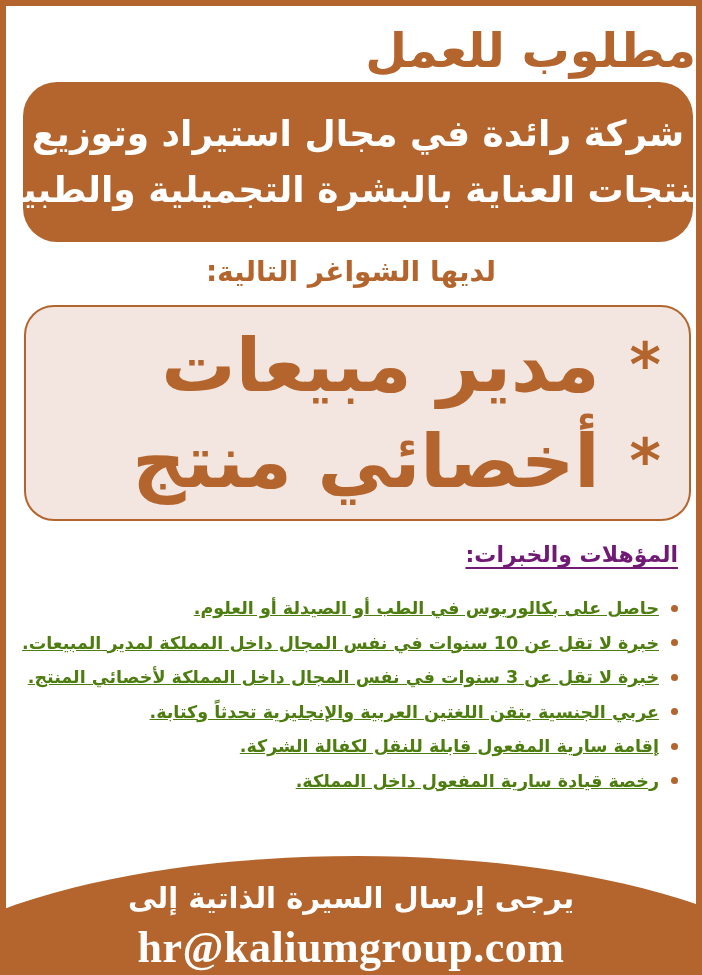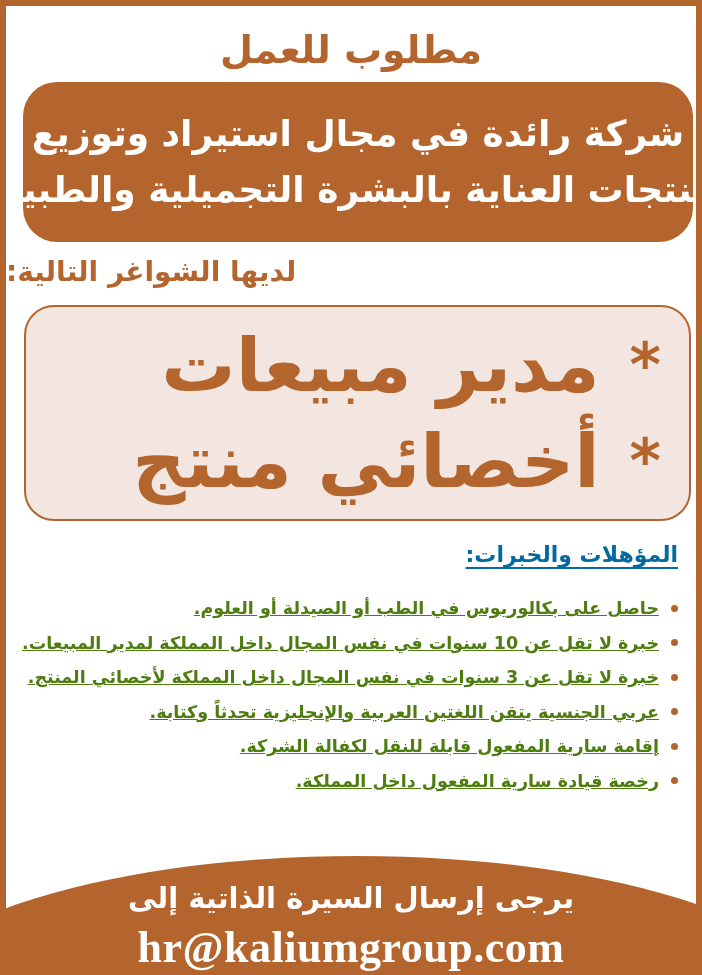--- a/index.html
+++ b/index.html
@@ -7,58 +7,58 @@
     body { font-family: "DejaVu Sans", sans-serif; color: #b4652e; position: relative; }
 
     .frame {
       position: absolute; left: 0; top: 0; width: 702px; height: 975px;
       border: 6px solid #b4652e; border-bottom: none;
       overflow: hidden; background: #fff;
     }
 
     .main-title {
       position: absolute; left: 0; right: 0; top: 14px;
-      text-align: center; direction: rtl;
-      font-size: 38px; font-weight: bold; color: #b4652e;
+      direction: rtl;
+      font-size: 48px; font-weight: bold; color: #b4652e;
       letter-spacing: 1px; line-height: 60px;
     }
 
     .company-box {
       position: absolute; left: 17px; top: 76px; width: 670px; height: 160px;
       background: #b4652e; border-radius: 34px;
       display: flex; flex-direction: column; justify-content: center; align-items: center;
       direction: rtl;
     }
     .company-line {
       color: #ffffff; font-weight: bold; font-size: 36px; line-height: 56px;
       text-align: center; white-space: nowrap;
     }
 
     .vacancies-intro {
       position: absolute; left: 0; right: 0; top: 246px;
-      text-align: left; direction: rtl;
+      text-align: center; direction: rtl;
       font-size: 28px; font-weight: bold; color: #b4652e; line-height: 40px;
     }
 
     .jobs-box {
       position: absolute; left: 18px; top: 299px; width: 667px; height: 216px;
       background: #f3e6e0; border: 2px solid #b4652e; border-radius: 30px;
       display: flex; flex-direction: column; justify-content: center;
       direction: rtl; padding-right: 28px;
     }
     .job-line {
       display: flex; align-items: center; direction: rtl;
       font-weight: bold; color: #b4652e; font-size: 74px; line-height: 96px;
       white-space: nowrap;
     }
     .job-star { font-size: 60px; margin-left: 30px; line-height: 60px; }
 
     .qual-title {
       position: absolute; right: 18px; top: 532px;
-      direction: rtl; font-size: 22px; font-weight: bold; color: #0369a1;
+      direction: rtl; font-size: 22px; font-weight: bold; color: #701a75;
       text-decoration: underline; text-underline-offset: 5px; line-height: 34px;
     }
 
     .qual-list {
       position: absolute; right: 18px; top: 585px; width: 670px;
       direction: rtl; list-style: none;
     }
     .qual-item {
       display: flex; align-items: center; direction: rtl;
       font-size: 17.5px; font-weight: bold; color: #4d7c0f;

